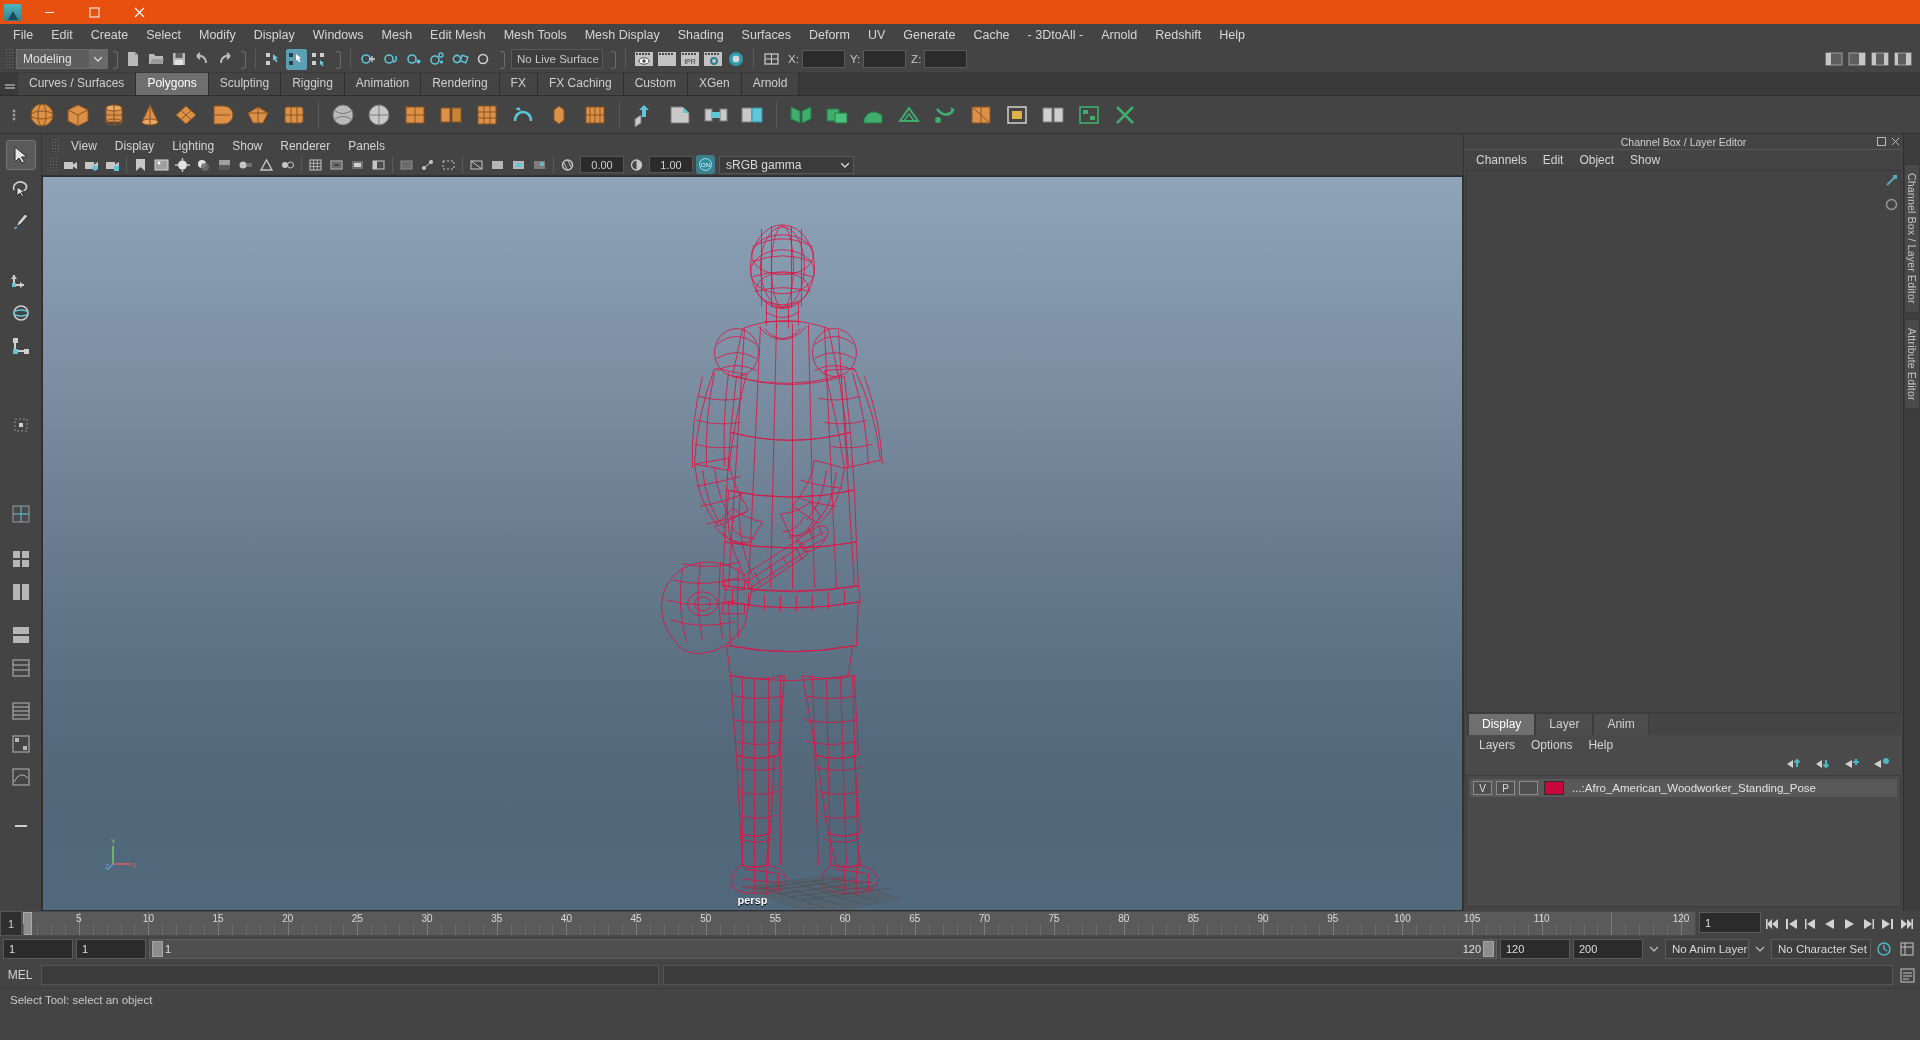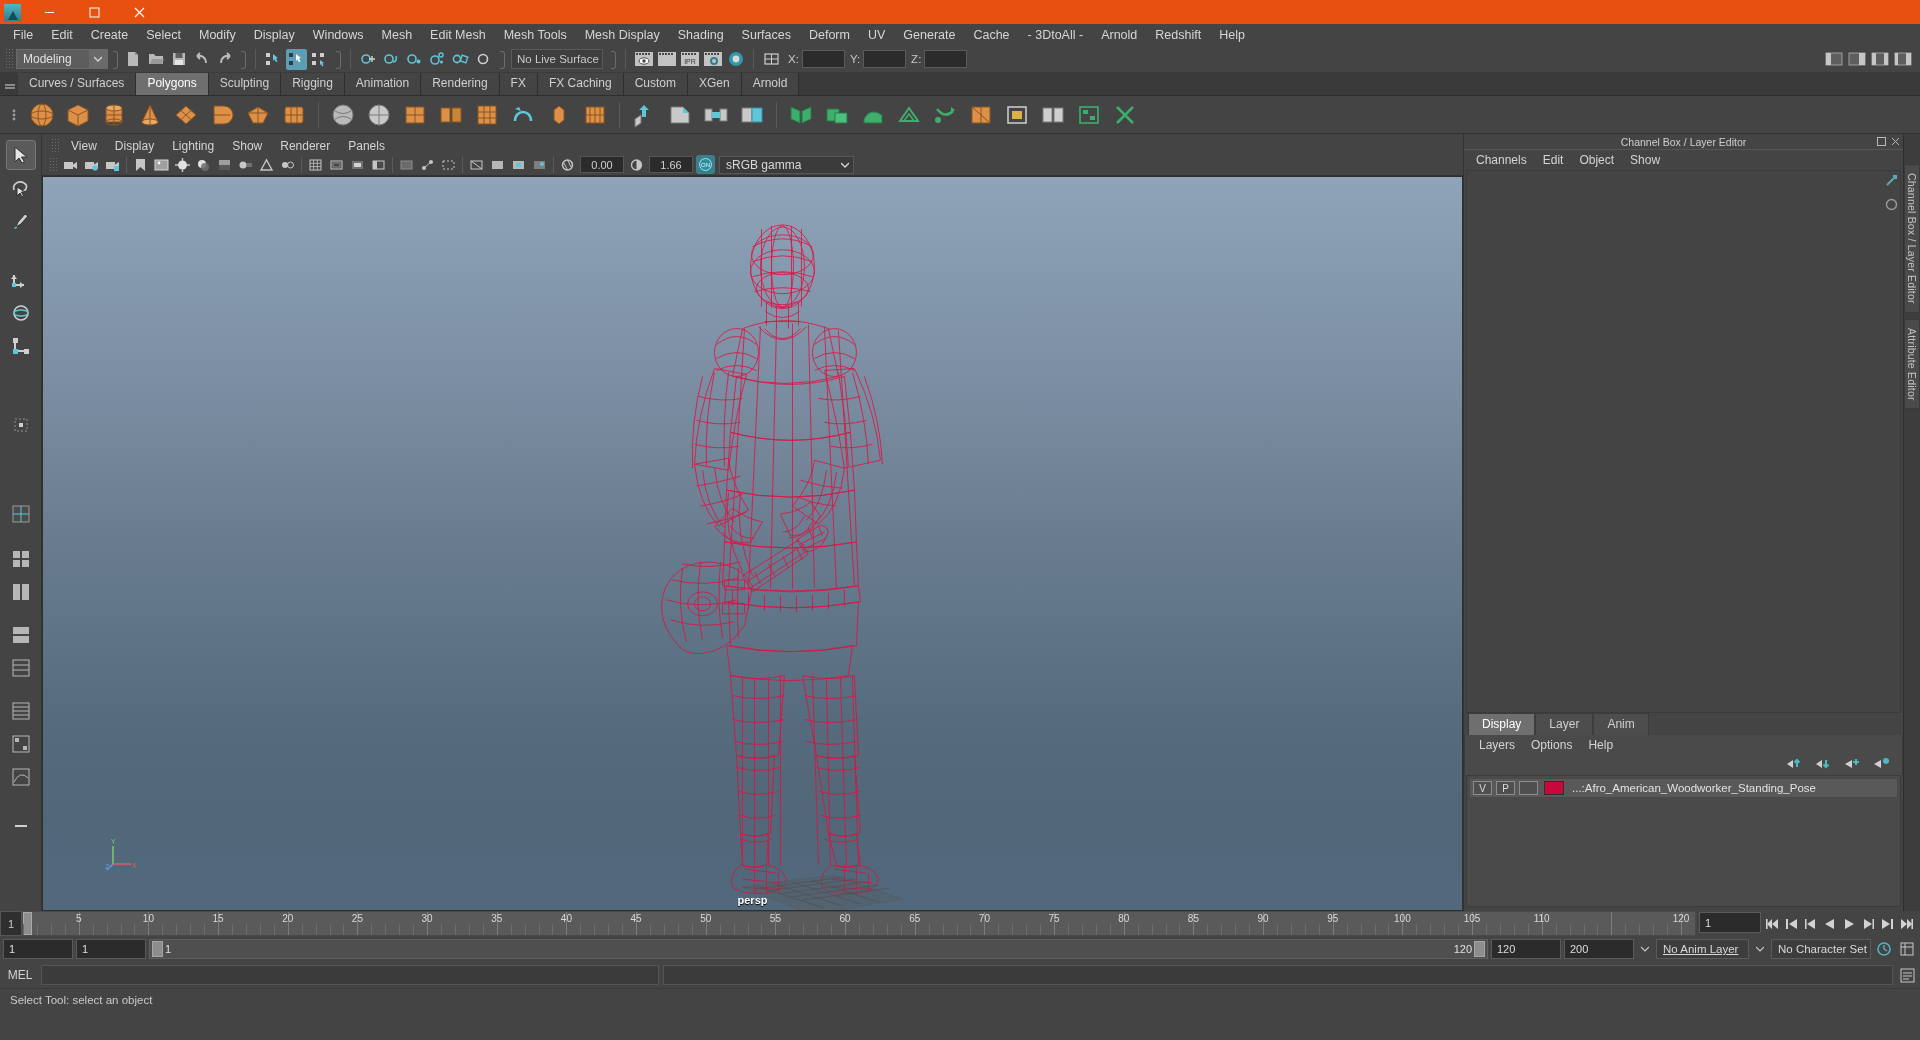--- a/index.html
+++ b/index.html
@@ -265,21 +265,21 @@
     flex: 1; height: 20px; background: #4f4f4f; border: 1px solid #5e5e5e;
     position: relative; display: flex; align-items: center;
   }
   .rng-handle { width: 11px; height: 16px; background: #8d8d8d; border: 1px solid #a5a5a5; margin: 0 2px; }
   .rng-inner-label { color: #e0e0e0; font-size: 11px; }
   .rng-anim-select, .rng-char-select {
     height: 20px; background: #3d3d3d; border: 1px solid #5a5a5a; color: #d8d8d8;
     font-size: 11.5px; display: flex; align-items: center; padding-left: 6px;
     position: relative;
   }
-  .rng-anim-select { width: 93px; text-decoration: underline; }
+  .rng-anim-select { width: 84px; }
   .rng-char-select { width: 100px; }
   
   .melrow { height: 26px; background: #444; display: flex; align-items: center; padding: 0 3px; gap: 4px; }
   .mel-label { color: #d2d2d2; font-size: 12px; width: 34px; text-align: center; }
   .mel-input {
     height: 20px; background: #3b3b3b; border: 1px solid #555;
   }
   .mel-in1 { width: 618px; }
   .mel-in2 { flex: 1; }
   
@@ -1043,21 +1043,21 @@
             <path d="M7.5 2 L11 9 M7.5 12 L4 5" stroke="#c6c6c6"></path>
           </svg>
       </div>
       <div class="vp-num">0.00</div>
       <div class="vp-ico">
         <svg width="15" height="14" viewBox="0 0 15 14">
             <circle cx="7.5" cy="7" r="5" fill="none" stroke="#c6c6c6" stroke-width="1.3"></circle>
             <path d="M7.5 2 a5 5 0 0 1 0 10 z" fill="#c6c6c6"></path>
           </svg>
       </div>
-      <div class="vp-num">1.66</div>
+      <div class="vp-num">1.00</div>
       <div class="vp-ico" style="background:#3c7f8c;border-radius:3px">
         <svg width="17" height="15" viewBox="0 0 17 15">
             <circle cx="8.5" cy="7.5" r="6" fill="#2e8ea0" stroke="#a8e1ea"></circle>
             <text x="8.5" y="10" font-size="6" fill="#eafcff" text-anchor="middle" font-family="Liberation Sans">ON</text>
           </svg>
       </div>
       <div class="gamma-select">
         <span>sRGB gamma</span>
         <span class="arrow">
           <svg width="8" height="6" viewBox="0 0 8 6">

